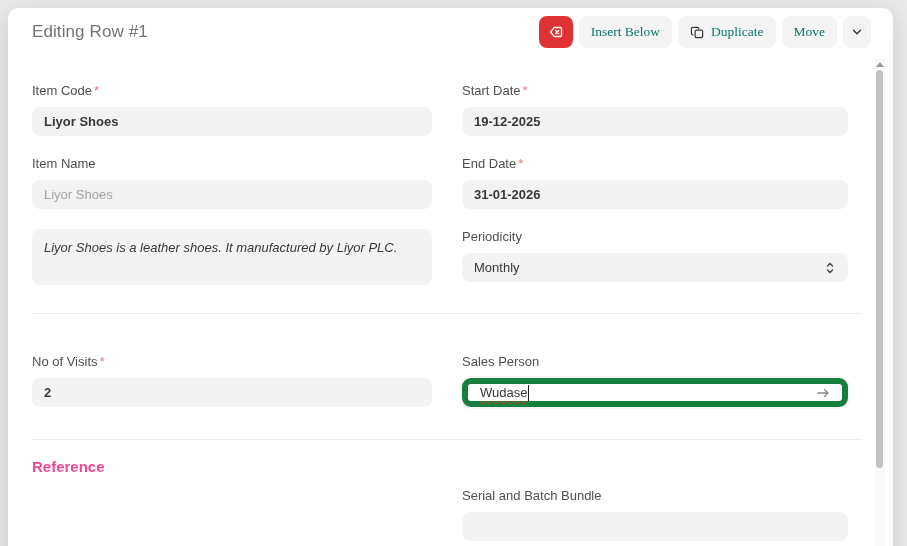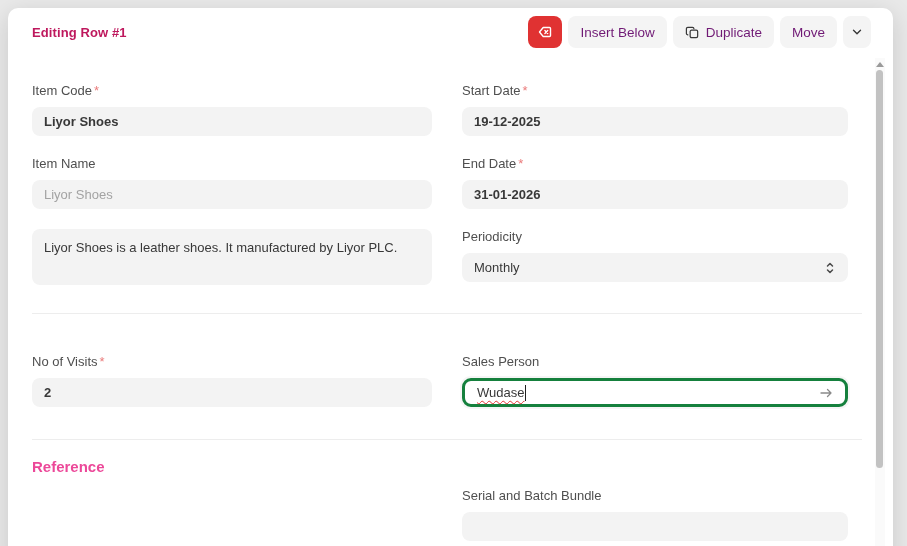--- a/index.html
+++ b/index.html
@@ -14,26 +14,26 @@
     position:absolute; left:8px; top:8px; width:885px; height:560px;
     background:#ffffff; border-radius:10px;
     box-shadow:0 6px 24px rgba(0,0,0,.14);
     overflow:hidden;
   }
   
   .modal-header {
     display:flex; align-items:center; justify-content:space-between;
     padding:8px 22px 0 24px; height:40px;
   }
-  .dialog-title { font-size:13px; font-weight:700; color:#be185d; letter-spacing:.1px; }
+  .dialog-title { font-size:17px; font-weight:400; color:#737373; letter-spacing:.1px; }
   .header-actions { display:flex; align-items:center; gap:6px; }
   .btn {
     height:32px; padding:0 12px; border:none; border-radius:8px;
-    background:#f4f4f4; color:#701a75;
-    font-family:Liberation Sans, sans-serif; font-size:13.5px; font-weight:500;
+    background:#f4f4f4; color:#0f766e;
+    font-family:Liberation Serif, serif; font-size:13.5px; font-weight:500;
     display:inline-flex; align-items:center; justify-content:center; gap:6px;
     cursor:pointer; white-space:nowrap;
   }
   .btn-danger { background:#e03232; width:34px; padding:0; }
   .btn-more { width:28px; padding:0; }
   .icon-svg { display:block; }
   
   .modal-body { padding:35px 45px 0 24px; }
   .grid-row { display:grid; grid-template-columns:400px 386px; column-gap:30px; }
   .field { margin-bottom:20px; }
@@ -41,25 +41,25 @@
   .req { color:#ea7b7b; margin-left:2px; }
   .control {
     min-height:29px; background:#f3f3f3; border-radius:8px;
     padding:0 12px; display:flex; align-items:center;
     font-size:13px; color:#383838;
   }
   .control.value { font-weight:600; }
   .control.placeholder { color:#a3a3a3; font-weight:400; }
   .control.textarea {
     min-height:56px; align-items:flex-start; padding:9px 12px;
-    line-height:19px; font-weight:400;
+    line-height:19px; font-weight:400;font-style:italic;
   }
   .control.select { justify-content:space-between; font-weight:500; cursor:pointer; }
   .control.focused {
-    background:#ffffff; border:3px solid #15803d; border-radius:9px;
+    background:#ffffff; border:6px solid #15803d; border-radius:9px;
     box-shadow:0 0 0 2px rgba(0,0,0,.04);
     justify-content:space-between; font-weight:400;
   }
   .typed-wrap { display:flex; align-items:center; }
   .misspelled {
     text-decoration-line:underline; text-decoration-style:wavy;
     text-decoration-color:#e03232; text-decoration-thickness:1px;
     text-underline-offset:3px;
   }
   .caret { width:1px; height:16px; background:#1f1f1f; display:inline-block; margin-left:1px; }

